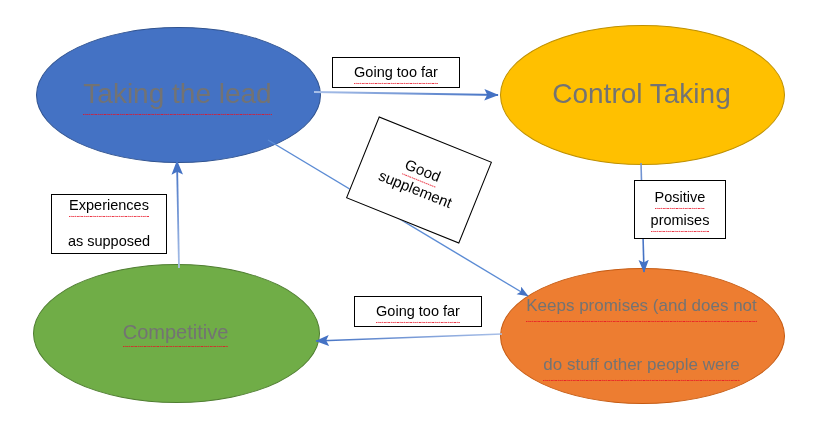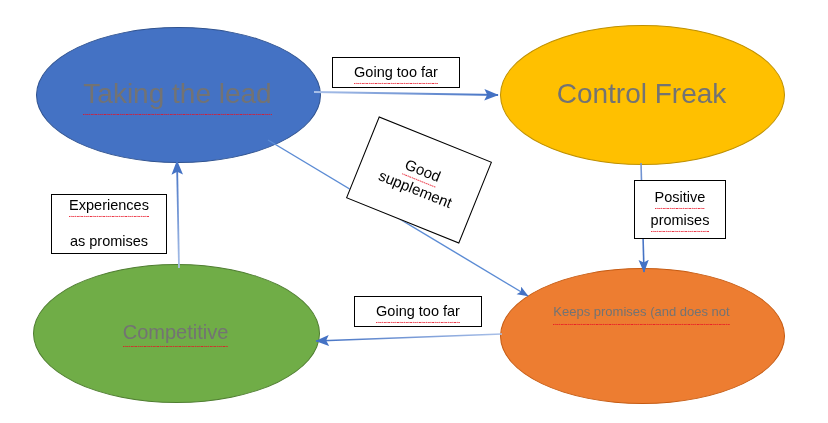--- a/index.html
+++ b/index.html
@@ -142,50 +142,50 @@
     <g>
       <line x1="179" y1="268" x2="177" y2="161" stroke="url(#fadeU)" stroke-width="1.8" marker-end="url(#ah)"></line>
     </g>
   </svg>
 
   <div class="node" style="left:36px; top:27px; width:283px; height:134px;">
     <span class="node-label" style="font-size:28px;"><span class="sq">Taking the lead</span></span>
   </div>
 
   <div class="node" style="left:500px; top:25px; width:283px; height:138px;">
-    <span class="node-label" style="font-size:28px;">Control Freak</span>
+    <span class="node-label" style="font-size:28px;">Control Taking</span>
   </div>
 
   <div class="node" style="left:33px; top:264px; width:285px; height:137px;">
     <span class="node-label" style="font-size:20px;"><span class="sq">Competitive</span></span>
   </div>
 
   <div class="node" style="left:488px; top:268px; width:307px; height:134px;">
-    <span class="node-label" style="font-size:13px; line-height:1.72;">
+    <span class="node-label" style="font-size:17px; line-height:1.72;">
       <span class="sq">Keeps promises (and does not</span><br>
-      <br>
+      <span class="sq">do stuff other people were</span><br>
     </span>
   </div>
 
   <div class="label-box" style="left:332px; top:57px; width:128px; height:31px; font-size:14.5px;">
     <span class="sq">Going too far</span>
   </div>
 
   <div class="label-box rotated" style="left:358px; top:136px; width:122px; height:88px; font-size:15px; flex-direction:column;">
     <span class="sq">Good</span>
     <span>supplement</span>
   </div>
 
   <div class="label-box" style="left:634px; top:180px; width:92px; height:59px; font-size:14.5px; flex-direction:column; gap:3px;">
     <span class="sq">Positive</span>
     <span class="sq">promises</span>
   </div>
 
   <div class="label-box" style="left:51px; top:194px; width:116px; height:60px; font-size:14.5px; flex-direction:column; gap:16px;">
     <span class="sq">Experiences</span>
-    <span>as promises</span>
+    <span>as supposed</span>
   </div>
 
   <div class="label-box" style="left:354px; top:296px; width:128px; height:31px; font-size:14.5px;">
     <span class="sq">Going too far</span>
   </div>
 
 </div>
 
 </body></html>

